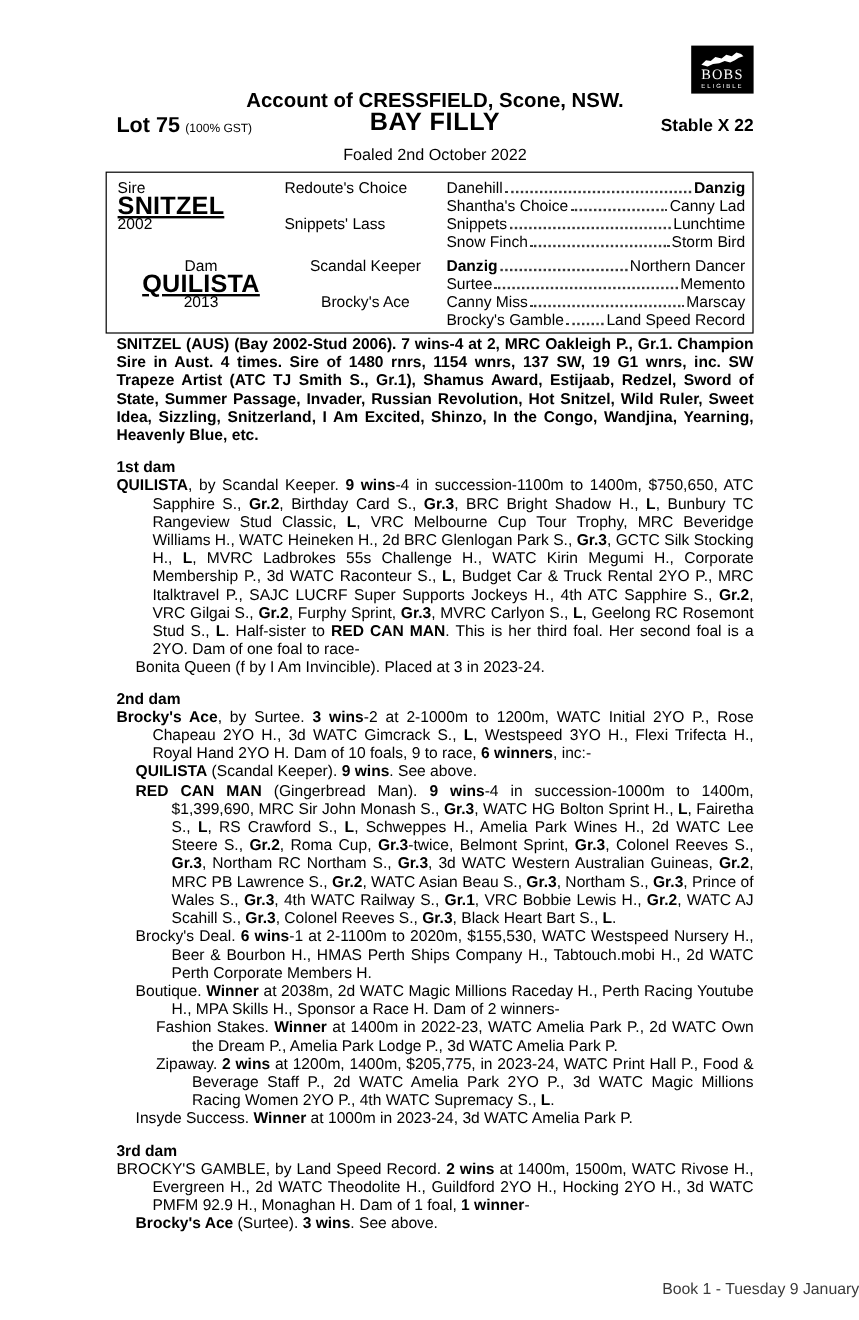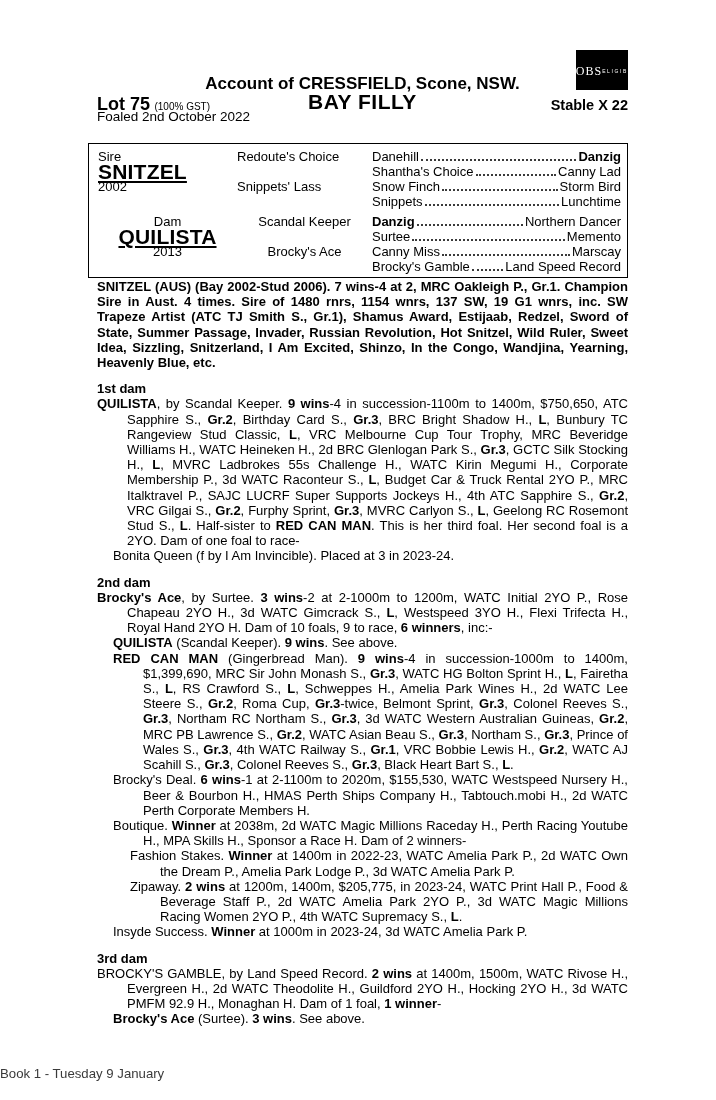--- a/index.html
+++ b/index.html
@@ -1,31 +1,31 @@
 <!DOCTYPE html>
 <html><head>
 <meta charset="utf-8">
 <style>
   html,body{margin:0;padding:0;background:#fff;}
   .page{position:relative;width:716px;height:1100px;background:#ffffff;overflow:hidden;
         font-family:"Liberation Sans",sans-serif;color:#000;}
   
-  .bobs{position:absolute;top:50px;right:88px;width:52px;height:40px;background:#000;color:#fff;
-        display:flex;flex-direction:row;align-items:center;justify-content:center;padding-top:1px;box-sizing:border-box;}
+  .bobs{position:absolute;top:38px;right:88px;width:52px;height:40px;background:#000;color:#fff;
+        display:flex;flex-direction:column;align-items:center;justify-content:center;padding-top:1px;box-sizing:border-box;}
   .bobs svg{display:block;}
   .bobs-name{font-family:"Liberation Serif",serif;font-size:12px;letter-spacing:1px;line-height:12px;}
   .bobs-sub{font-size:5px;letter-spacing:1.6px;line-height:6px;margin-top:1px;}
   .account{position:absolute;top:74px;left:97px;width:531px;text-align:center;font-weight:bold;font-size:17px;}
   .lot-row{position:absolute;top:91px;left:97px;width:531px;height:26px;}
   .lot-left{position:absolute;left:0;bottom:2px;}
   .lot-num{font-weight:bold;font-size:18px;}
   .gst{font-size:10px;}
   .big-title{position:absolute;left:50%;transform:translateX(-50%);bottom:3px;font-weight:bold;font-size:21px;letter-spacing:.5px;}
   .stable{position:absolute;right:0;bottom:4px;font-weight:bold;font-size:14.5px;}
-  .foaled-row{position:absolute;top:109px;left:97px;width:531px;display:flex;justify-content:space-between;font-size:13.5px;}
+  .foaled-row{position:absolute;top:121px;left:97px;width:531px;display:flex;justify-content:center;font-size:13.5px;}
   .branded{display:flex;align-items:flex-end;}
   .brand-stack{display:inline-block;text-align:center;line-height:1;margin:0 4px;}
   .brand-cf{display:block;font-size:9px;line-height:8px;}
   .brand-arrow{display:block;font-size:11px;line-height:9px;margin-top:-1px;}
   
   .ped-table{position:absolute;top:143px;left:88px;width:540px;box-sizing:border-box;
              border:1px solid #000;padding:5px 0 3px 0;font-size:13px;}
   .half{display:flex;margin-bottom:5px;}
   .half:last-child{margin-bottom:0;text-align:center;}
   .c1{width:148px;padding-left:9px;box-sizing:border-box;}
@@ -40,21 +40,21 @@
   .flow{position:absolute;top:279px;left:97px;width:531px;font-size:13px;line-height:15.2px;}
   .para{text-align:justify;margin:0;}
   .noind{padding:0;text-indent:0;}
   .ind0{padding-left:30px;text-indent:-30px;}
   .ind1{padding-left:46px;text-indent:-30px;}
   .ind2{padding-left:63px;text-indent:-30px;}
   .sire-summary{font-weight:bold;}
   .dam-section{margin-top:11px;}
   .dam-heading{font-weight:bold;}
   
-  .footer{position:absolute;top:1066px;left:0;width:716px;text-align:left;font-size:13.2px;color:#3a3a3a;}
+  .footer{position:absolute;top:1066px;left:0;width:716px;text-align:right;font-size:13.2px;color:#3a3a3a;}
 </style>
 </head>
 <body>
 
 <div class="page">
 
   <div class="bobs">
     <svg width="40" height="13" viewBox="0 0 60 20">
       <path fill="#ffffff" d="M3 17 L9 11 L15 12 L21 7 L29 9 L35 4 L42 6 L48 1 L54 3 L57 6 L51 8 L46 11 L40 14 L33 12 L26 15 L18 16 L11 19 Z"></path>
     </svg>
@@ -95,28 +95,28 @@
             <span>Danehill</span>
             <span class="dots"></span>
             <span class="b">Danzig</span>
           </div>
           <div class="lrow">
             <span>Shantha's Choice</span>
             <span class="dots"></span>
             <span>Canny Lad</span>
           </div>
           <div class="lrow">
+            <span>Snippets</span>
+            <span class="dots"></span>
+            <span>Lunchtime</span>
+          </div>
+          <div class="lrow">
             <span>Snow Finch</span>
             <span class="dots"></span>
             <span>Storm Bird</span>
-          </div>
-          <div class="lrow">
-            <span>Snippets</span>
-            <span class="dots"></span>
-            <span>Lunchtime</span>
           </div>
         </div>
       </div>
       <div class="half">
         <div class="c1">
           <div>Dam</div>
           <div class="pname">QUILISTA</div>
           <div>2013</div>
         </div>
         <div class="c2">

